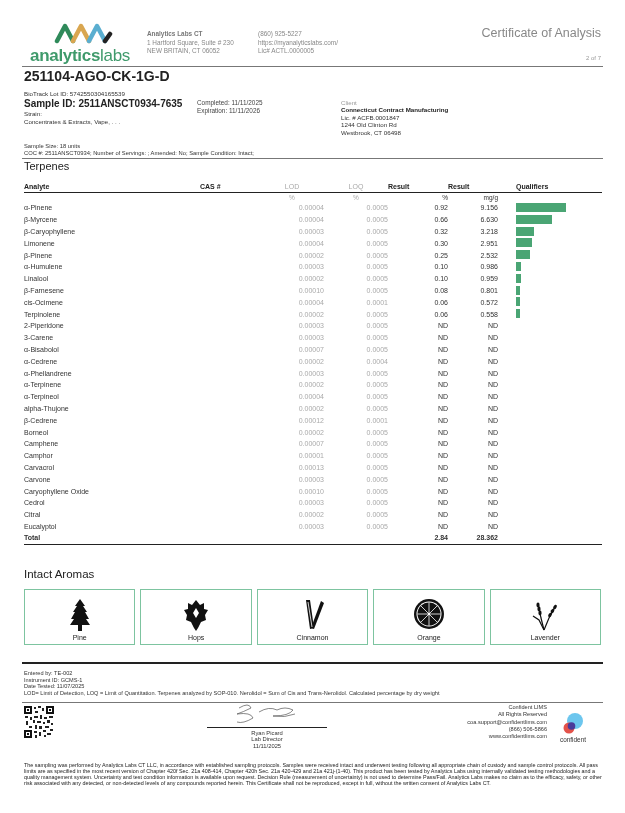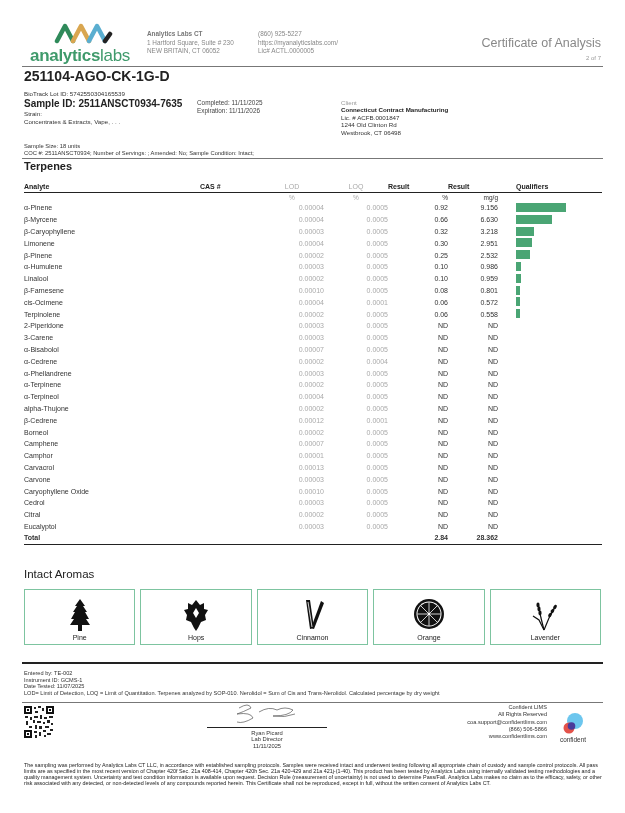--- a/index.html
+++ b/index.html
@@ -4,33 +4,33 @@
 <style>
   * { box-sizing: border-box; margin: 0; padding: 0; }
   body { width: 625px; height: 813px; background: #ffffff; font-family: "Liberation Sans", sans-serif; color: #222; position: relative; overflow: hidden; }
   .abs { position: absolute; }
   .logo { left: 30px; top: 22px; width: 110px; height: 46px; }
   .logo-word { position: absolute; left: 0; top: 24px; font-size: 17px; letter-spacing: -0.3px; color: #3f9a6b; font-weight: bold; white-space: nowrap; }
   .logo-word .light { font-weight: normal; color: #3f9a6b; }
   .lab-info { left: 147px; top: 30px; font-size: 6.4px; line-height: 8.6px; color: #888; }
   .lab-info .bold { font-weight: bold; color: #777; }
   .lab-contact { left: 258px; top: 30px; font-size: 6.4px; line-height: 8.6px; color: #888; }
-  .coa-title { right: 24px; top: 36px; font-size: 12.5px; color: #888; }
+  .coa-title { right: 24px; top: 26px; font-size: 12.5px; color: #888; }
   .page-no { right: 24px; top: 55px; font-size: 6px; color: #999; }
   .hr { position: absolute; left: 22px; right: 22px; height: 1px; background: #777; }
   .batch { left: 24px; top: 68px; font-size: 14px; font-weight: bold; color: #222; text-align: right; }
   .meta { left: 24px; top: 90px; font-size: 6.2px; line-height: 7.2px; color: #333; }
   .sample-id { left: 24px; top: 98px; font-size: 10px; font-weight: bold; color: #222; }
   .dates { left: 197px; top: 99px; font-size: 6.4px; line-height: 8.2px; color: #444; }
   .strain { left: 24px; top: 110px; font-size: 6.2px; line-height: 8px; color: #333; }
   .client { left: 341px; top: 99px; font-size: 6.2px; line-height: 7.4px; color: #333; }
   .client .lbl { color: #999; }
   .client .name { font-weight: bold; color: #222; }
   .sample-size { left: 24px; top: 143px; font-size: 5.8px; line-height: 7px; color: #333; }
-  .section-title { font-size: 11px; color: #222; font-weight: bold; }
+  .section-title { font-size: 11px; color: #222; }
   table.terp { position: absolute; left: 24px; top: 181px; width: 578px; border-collapse: collapse; font-size: 7px; }
   table.terp th { font-weight: bold; text-align: left; padding: 0; height: 11px; border-bottom: 1px solid #222; color: #222; }
   table.terp td { padding: 0; height: 11.8px; color: #333; white-space: nowrap; }
   .c-name { width: 176px; }
   .c-cas { width: 60px; text-align: left; }
   .c-lod { width: 64px; text-align: right; color: #aaa !important; font-weight: normal !important; }
   .c-loq { width: 64px; text-align: right; color: #aaa !important; font-weight: normal !important; }
   .c-pct { width: 60px; text-align: right; }
   .c-mg { width: 50px; text-align: right; }
   .c-q { padding-left: 18px !important; }

